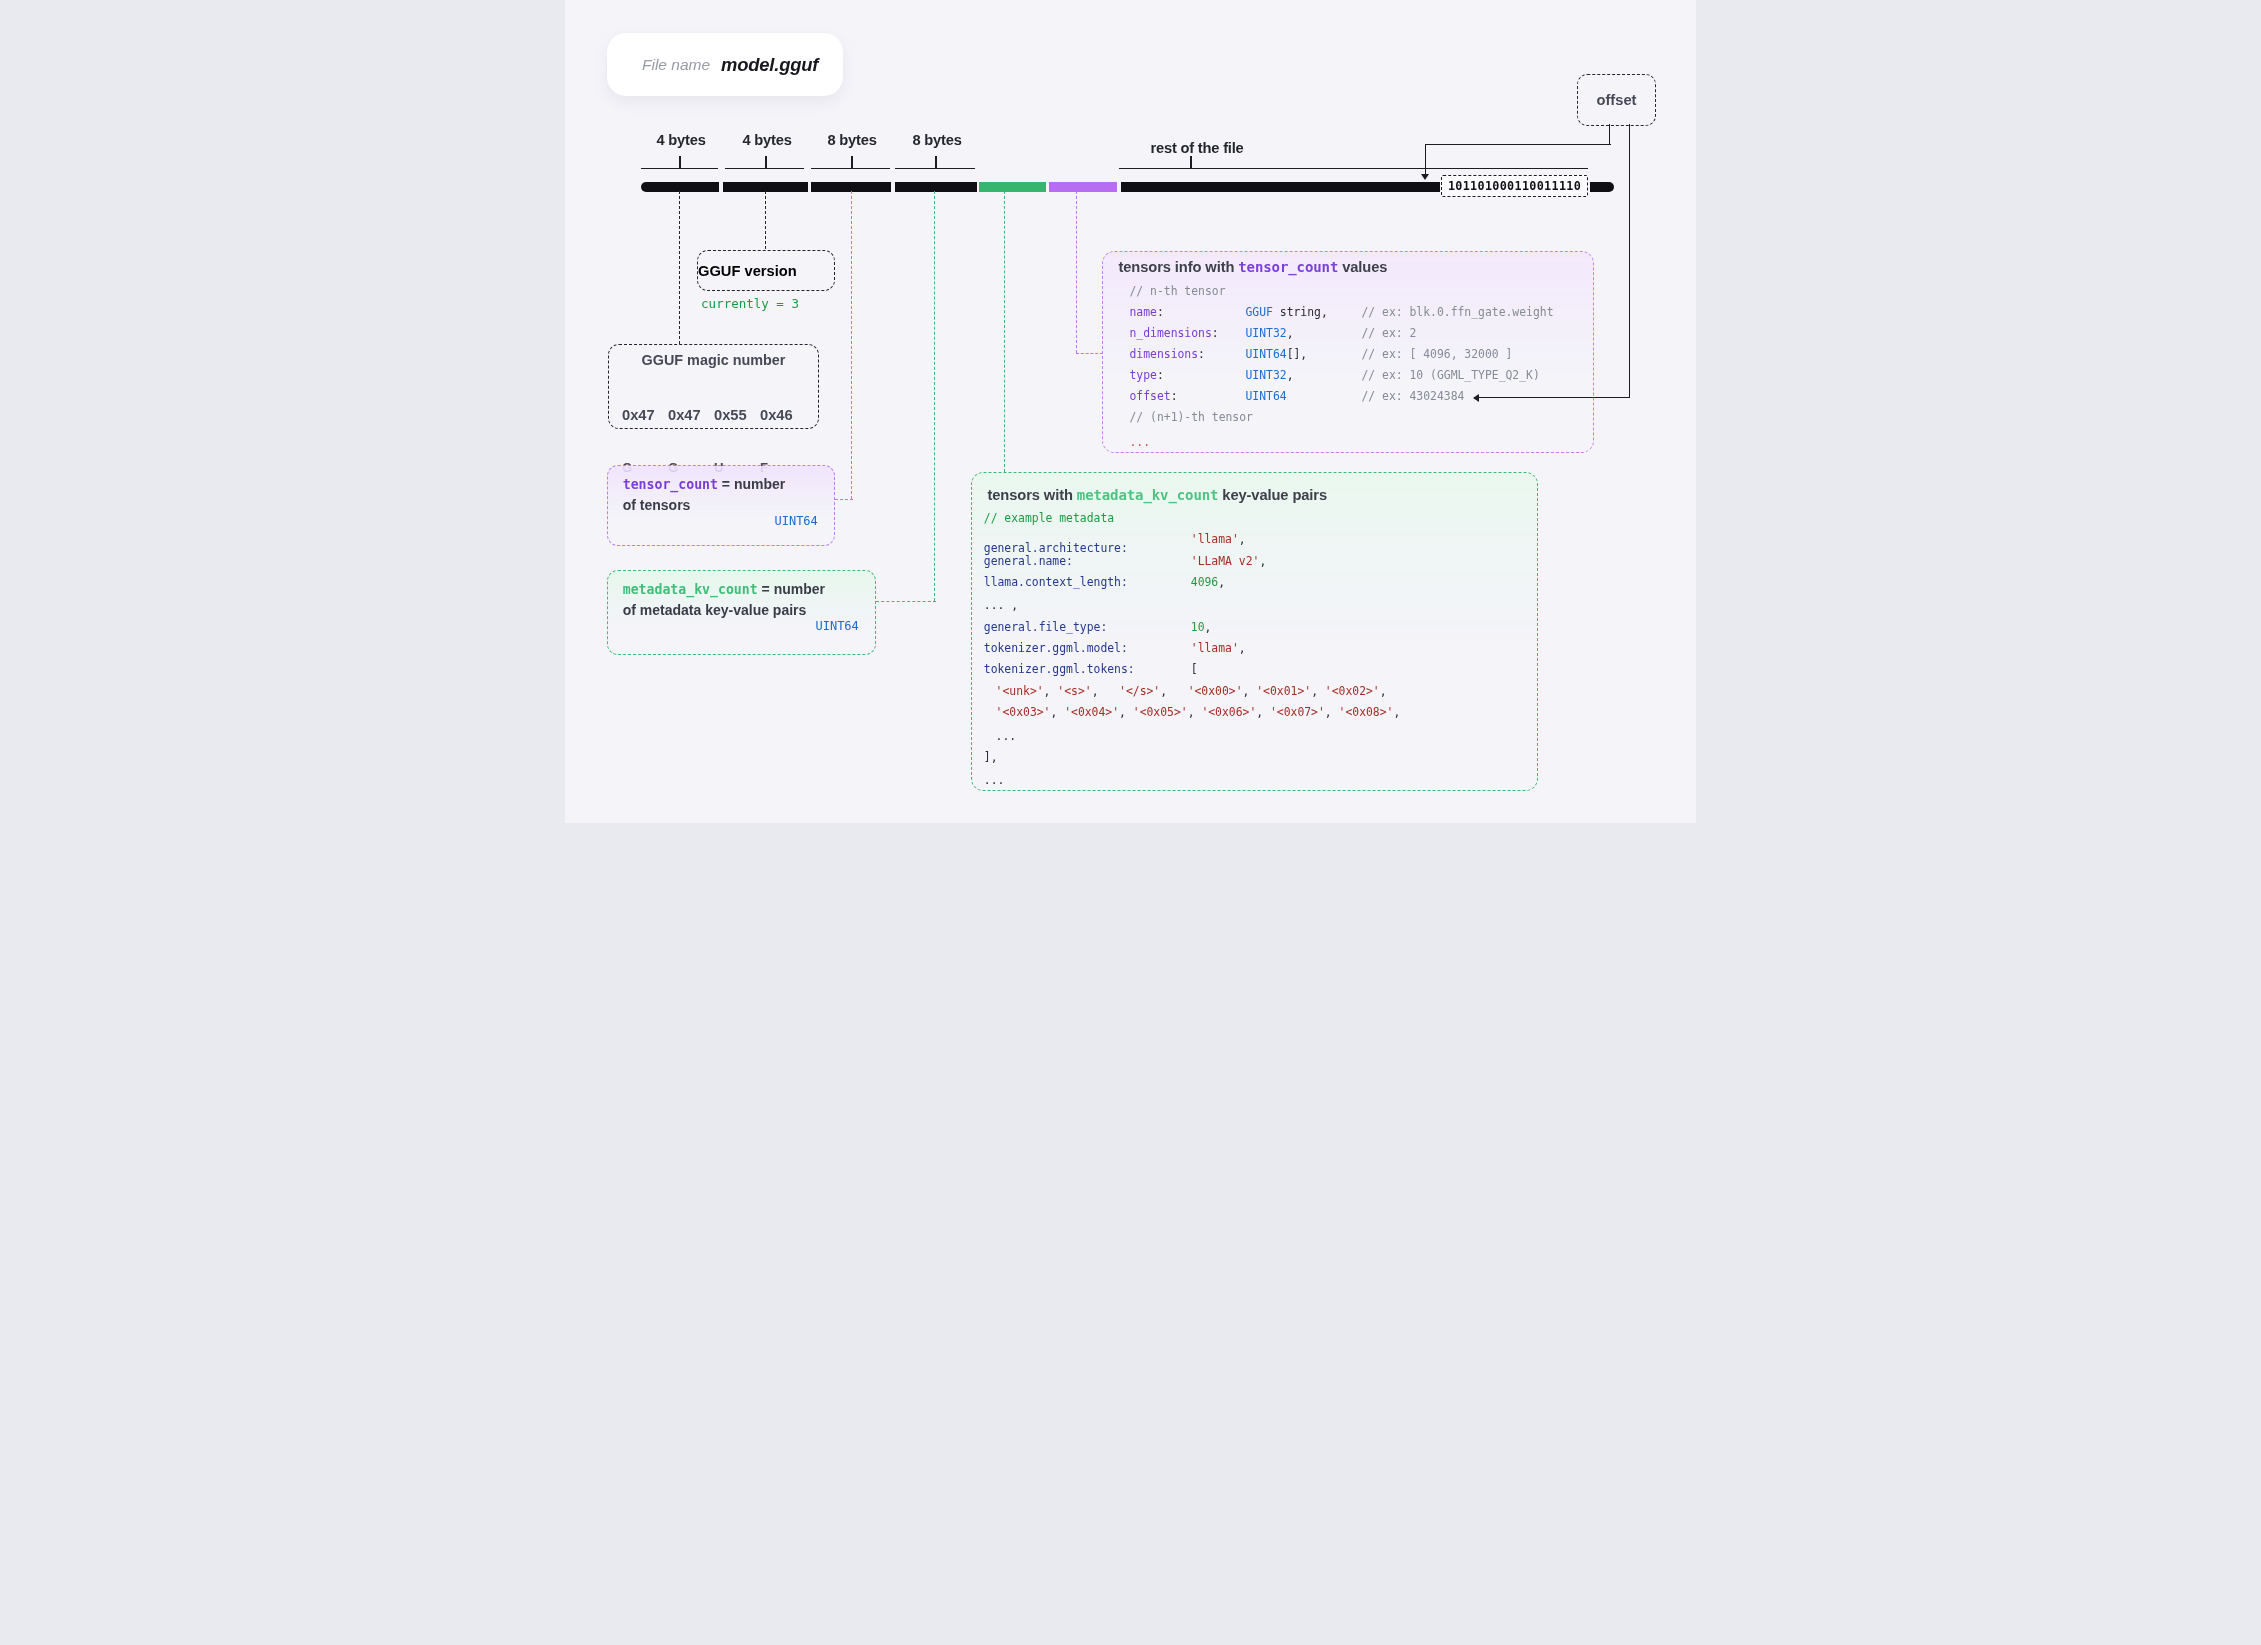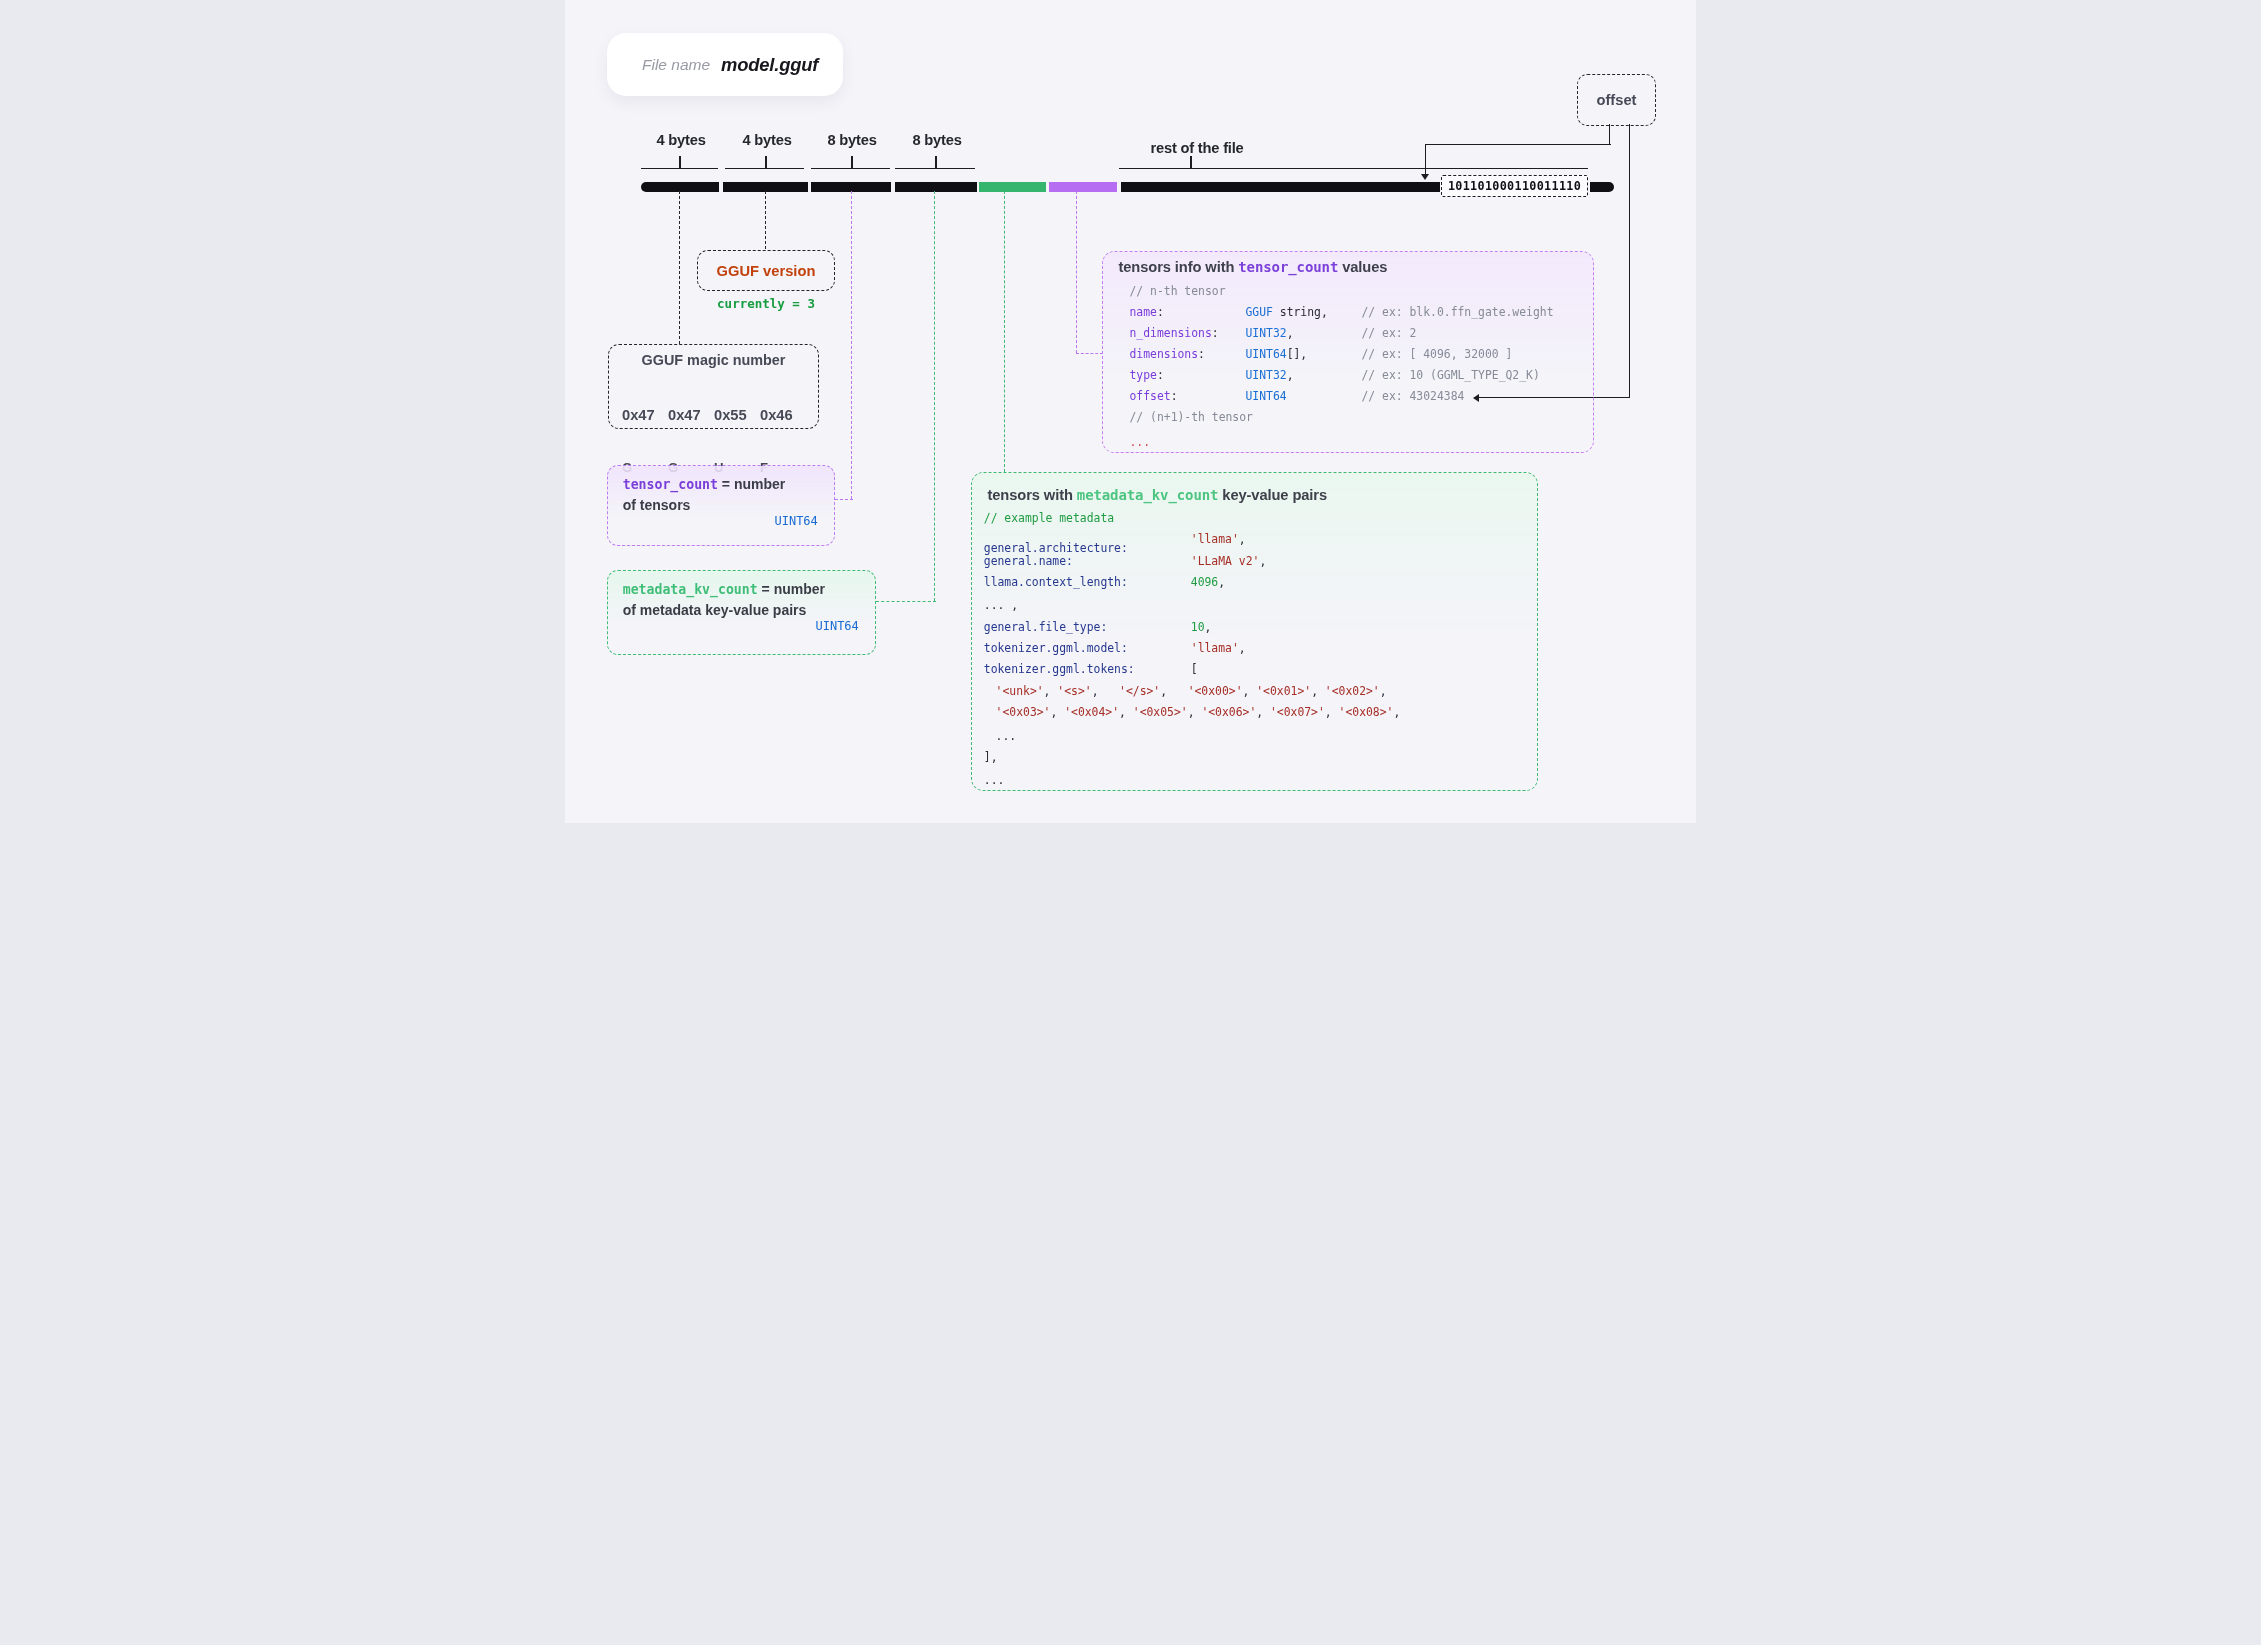--- a/index.html
+++ b/index.html
@@ -40,24 +40,24 @@
   .gdash{border-color:#3fbc73;}
 
   
   .vsolid{width:0;border-left:1.5px solid #1c1c22;}
   .hsolid{height:0;border-top:1.5px solid #1c1c22;}
   .arrow-down{width:0;height:0;border-left:4.4px solid transparent;border-right:4.4px solid transparent;border-top:6.6px solid #1c1c22;}
   .arrow-left{width:0;height:0;border-top:4.4px solid transparent;border-bottom:4.4px solid transparent;border-right:6.6px solid #1c1c22;}
 
   
   .callout{border:1.8px dashed #232329;border-radius:11px;box-sizing:border-box;}
-  .version-box{left:132px;top:250px;width:138px;height:41px;display:flex;align-items:center;justify-content:center;
-    font-size:14.7px;font-weight:700;color:#c2410c;}
-  .currently{left:132px;top:296px;width:138px;text-align:center;font-family:"DejaVu Sans Mono",monospace;
-    font-size:12.5px;font-weight:700;color:#189d40;}
+  .version-box{left:132px;top:250px;width:138px;height:41px;display:flex;align-items:center;
+    font-size:14.7px;font-weight:700;color:#000000;}
+  .currently{left:116px;top:296px;width:138px;text-align:center;font-family:"DejaVu Sans Mono",monospace;
+    font-size:12.5px;font-weight:400;color:#189d40;}
   .magic-box{left:43px;top:344px;width:211px;height:85px;padding-top:6.6px;}
   .magic-title{text-align:center;font-size:14.4px;font-weight:700;color:#474956;}
   .mg-grid{width:183px;margin:0 auto;display:grid;grid-template-columns:repeat(4,46px);}
   .mg-grid span{text-align:left;margin-top:34px;}
   .hex-row{margin-top:5.2px;font-size:14.7px;font-weight:700;color:#474956;}
   .char-row{margin-top:3.7px;font-size:13.2px;font-weight:700;color:#474956;}
 
   .kw-box{box-sizing:border-box;padding:9.6px 14.7px 0 14.7px;border-radius:11px;}
   .tc-box{left:42px;top:465px;width:228px;height:81px;border:1.8px dashed #bd7cf0;
     background:linear-gradient(180deg,rgba(240,228,252,.95),rgba(240,228,252,0) 64%);}

